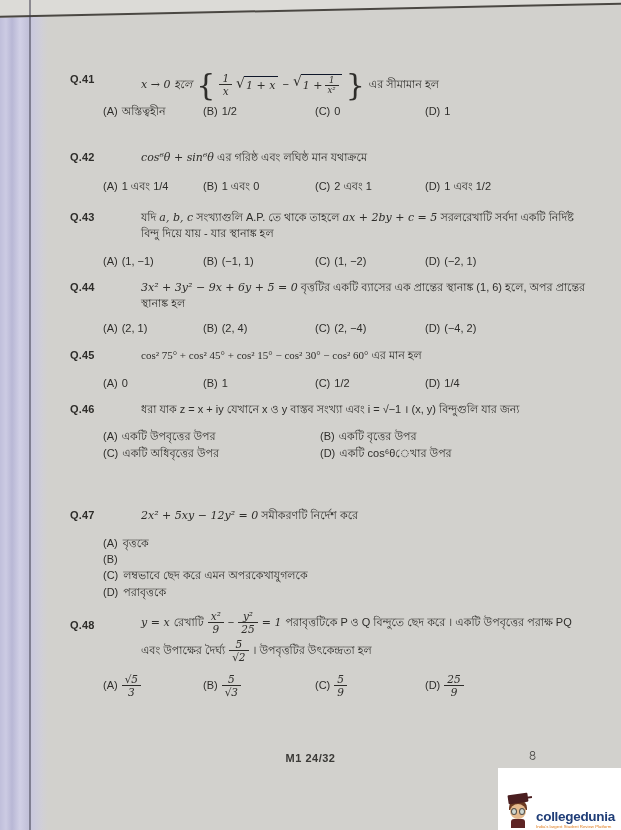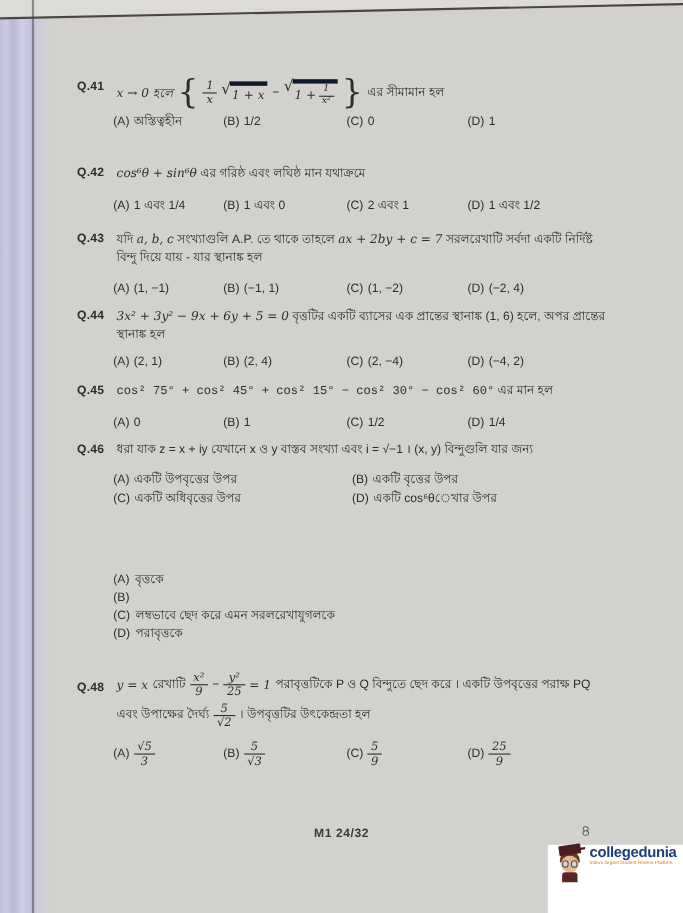--- a/index.html
+++ b/index.html
@@ -14,51 +14,51 @@
   .band{position:absolute;left:0;top:0;bottom:0;width:48px;z-index:2;
         background:linear-gradient(90deg,#c0bfdb 0px,#cccbe3 6px,#b8b7d5 12px,
                    #d1d0e6 20px,#c2c1d9 28px,#cac9de 32px,#d0cfd8 41px,rgba(210,209,205,0) 48px);}
   .spine{position:absolute;left:29px;top:0;bottom:0;width:2px;z-index:3;
          background:rgba(58,56,72,0.5);}
   .content{position:absolute;inset:0;z-index:4;}
 
   .q{position:absolute;left:70px;right:6px;line-height:1.45;}
   .qrow{display:flex;align-items:flex-start;}
   .qnum{flex:0 0 36px;font-weight:700;letter-spacing:.2px;}
-  .qbody{flex:1;}
+  .qbody{flex:1;margin-left:35px;}
   .formula{display:flex;align-items:center;flex-wrap:wrap;gap:4px;}
   .math{font-family:"DejaVu Serif",serif;font-style:italic;}
-  .mathup{font-family:Liberation Mono, monospace;}
+  .mathup{font-family:Liberation Serif, serif;}
 
   .frac{display:inline-flex;flex-direction:column;text-align:center;
         vertical-align:middle;line-height:1.15;font-size:10.5px;}
   .frac .fn{display:block;border-bottom:1px solid #2e2d2a;padding:0 3px;}
   .frac .fd{display:block;padding:0 3px;}
   .frac-sm{font-size:8.5px;line-height:1.1;}
   .sqrt{display:inline-flex;align-items:flex-start;}
   .rad{font-size:14px;line-height:1;margin-right:-1px;font-style:normal;}
-  .radbar{border-top:4px solid #0f172a;padding:1px 3px 0 2px;display:inline-flex;
+  .radbar{border-top:1px solid #0f172a;padding:1px 3px 0 2px;display:inline-flex;
           align-items:center;gap:2px;}
   .brace{font-size:30px;font-weight:300;line-height:.8;font-family:"DejaVu Serif",serif;}
 
   .opts{position:relative;height:17px;}
   .opt{position:absolute;white-space:nowrap;display:inline-flex;align-items:center;gap:4px;}
   .o-a{left:33px;} .o-b{left:133px;} .o-c{left:245px;} .o-d{left:355px;}
   .o-a2{left:33px;} .o-b2{left:250px;}
   .opts-tall{height:40px;}
   .opts-tall .opt{top:0;}
   .optstack{margin-top:11px;line-height:1.48;}
   .optstack .optline{display:flex;gap:5px;margin-left:33px;white-space:nowrap;}
 
   .footer{position:absolute;left:0;right:0;top:752px;text-align:center;
           font-weight:700;font-size:11px;color:#3a3936;letter-spacing:.5px;}
   .pagenum{position:absolute;left:528px;top:744px;font-size:14px;color:#3a3936;}
 
   .logo{position:absolute;right:0;bottom:0;width:123px;height:62px;background:#ffffff;
-        display:flex;align-items:flex-start;gap:4px;padding-left:8px;box-sizing:border-box;z-index:5;margin-left:48px;}
+        display:flex;align-items:flex-end;gap:4px;padding-left:8px;box-sizing:border-box;z-index:5;margin-left:48px;}
   .logo-fig{position:relative;width:26px;height:36px;flex:0 0 26px;}
   .fig-cap{position:absolute;left:2px;top:0;width:20px;height:9px;background:#4a1e20;
            transform:rotate(-8deg);border-radius:1px;}
   .fig-cap:after{content:"";position:absolute;right:-4px;top:4px;width:6px;height:2px;background:#4a1e20;}
   .fig-hair{position:absolute;left:3px;top:6px;width:18px;height:10px;background:#6b3a22;
             border-radius:8px 8px 0 0;}
   .fig-face{position:absolute;left:4px;top:10px;width:16px;height:15px;background:#e5b98d;
             border-radius:50%;}
   .fig-glasses{position:absolute;left:5px;top:14px;width:14px;height:5px;display:flex;gap:2px;}
   .fig-glasses span{width:5px;height:5px;border:1px solid #57514b;border-radius:50%;
@@ -157,42 +157,42 @@
       </div>
     </div>
 
     <div class="q" style="top:210px">
       <div class="qrow">
         <span class="qnum">Q.43</span>
         <div class="qbody">
           <span>যদি</span>
           <span class="math">a, b, c</span>
           <span>সংখ্যাগুলি A.P. তে থাকে তাহলে</span>
-          <span class="math">ax + 2by + c = 7</span>
+          <span class="math">ax + 2by + c = 5</span>
           <span>সরলরেখাটি সর্বদা একটি নির্দিষ্ট</span>
           <br>
           <span>বিন্দু দিয়ে যায় - যার স্থানাঙ্ক হল</span>
         </div>
       </div>
       <div class="opts" style="margin-top:12px">
         <span class="opt o-a">
             <span>(A)</span>
             <span>(1, −1)</span>
           </span>
         <span class="opt o-b">
             <span>(B)</span>
             <span>(−1, 1)</span>
           </span>
         <span class="opt o-c">
             <span>(C)</span>
             <span>(1, −2)</span>
           </span>
         <span class="opt o-d">
             <span>(D)</span>
-            <span>(−2, 4)</span>
+            <span>(−2, 1)</span>
           </span>
       </div>
     </div>
 
     <div class="q" style="top:280px">
       <div class="qrow">
         <span class="qnum">Q.44</span>
         <div class="qbody">
           <span class="math">3x² + 3y² − 9x + 6y + 5 = 0</span>
           <span>বৃত্তটির একটি ব্যাসের এক প্রান্তের স্থানাঙ্ক (1, 6) হলে, অপর প্রান্তের</span>
@@ -271,31 +271,38 @@
             <span>একটি অধিবৃত্তের উপর</span>
           </span>
         <span class="opt o-b2">
             <span>(D)</span>
             <span>একটি cos⁶θেখার উপর</span>
           </span>
       </div>
     </div>
 
     <div class="q" style="top:508px">
+      <div class="qrow">
+        <span class="qnum">Q.47</span>
+        <div class="qbody">
+          <span class="math">2x² + 5xy − 12y² = 0</span>
+          <span>সমীকরণটি নির্দেশ করে</span>
+        </div>
+      </div>
       <div class="optstack">
         <div class="optline">
             <span>(A)</span>
             <span>বৃত্তকে</span>
           </div>
         <div class="optline">
             <span>(B)</span>
           </div>
         <div class="optline">
             <span>(C)</span>
-            <span>লম্বভাবে ছেদ করে এমন সরলরেখাযুগলকে</span>
+            <span>লম্বভাবে ছেদ করে এমন অপরকেখাযুগলকে</span>
           </div>
         <div class="optline">
             <span>(D)</span>
             <span>পরাবৃত্তকে</span>
           </div>
       </div>
     </div>
 
     <div class="q" style="top:610px">
       <div class="qrow">

